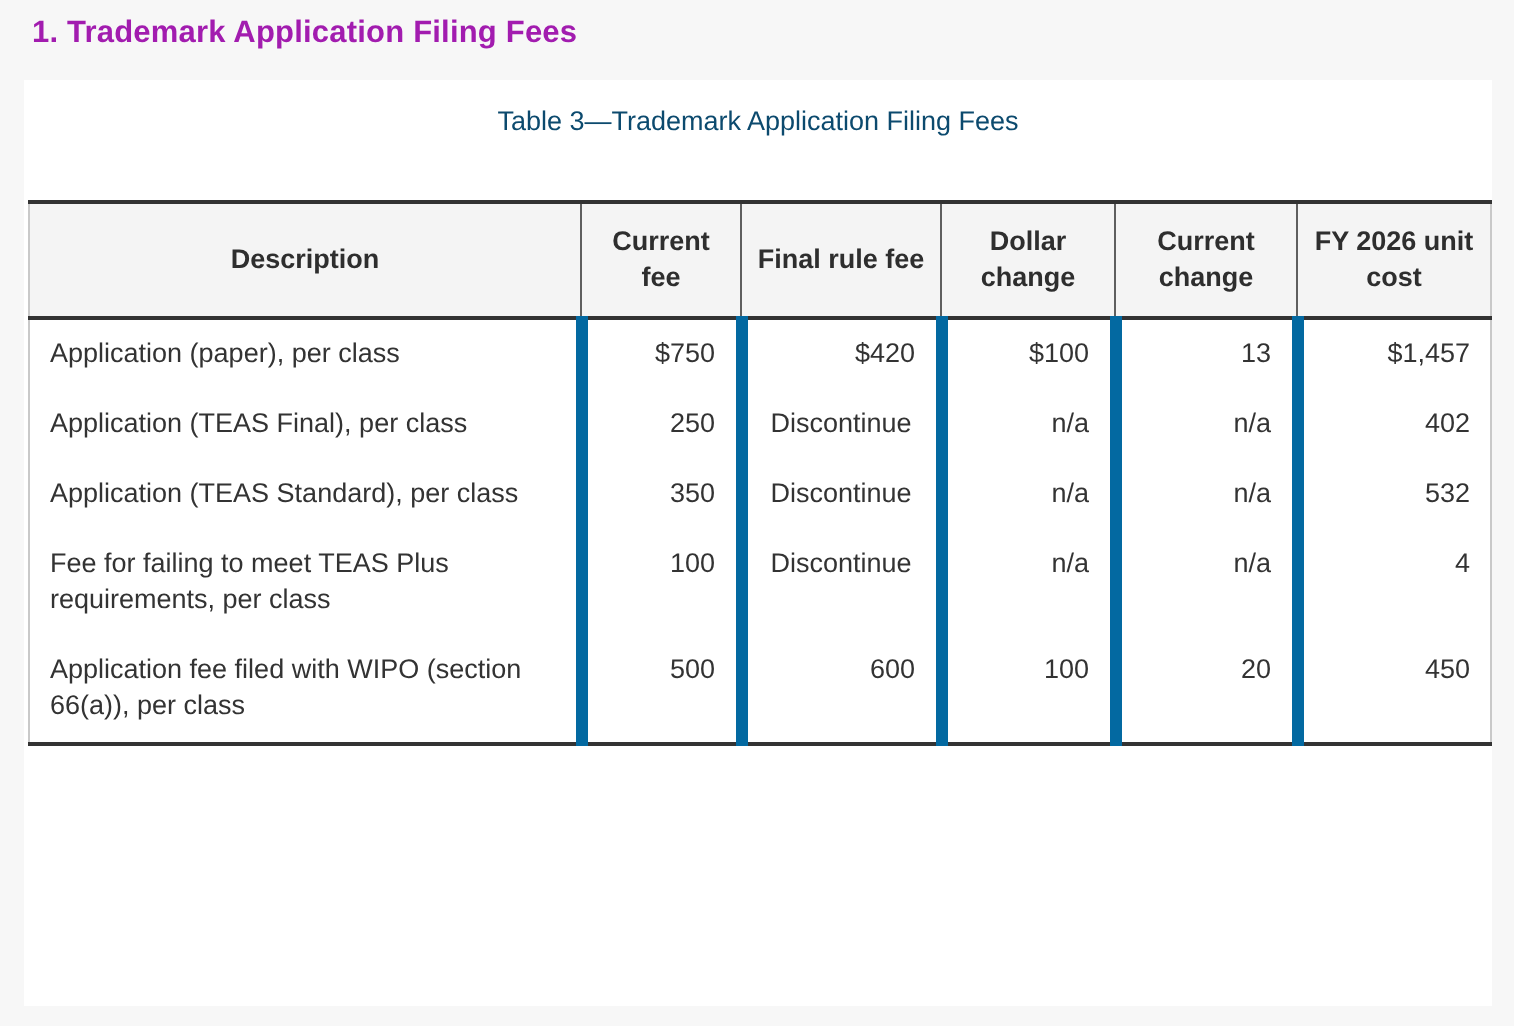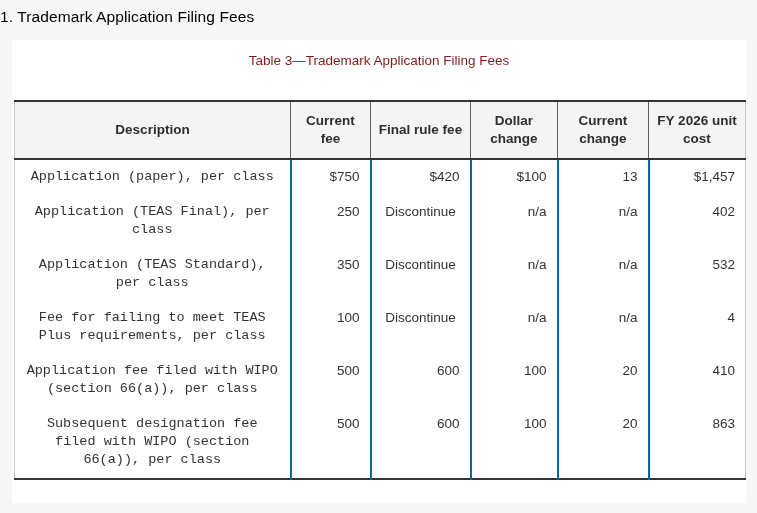--- a/index.html
+++ b/index.html
@@ -5,37 +5,37 @@
   * { margin: 0; padding: 0; box-sizing: border-box; }
   html, body {
     width: 757px; height: 513px;
     background: #f7f7f7;
     font-family: "Liberation Sans", "DejaVu Sans", sans-serif;
     overflow: hidden;
     position: relative;
   }
   .page-heading {
     position: absolute;
-    left: 0; top: 8px;
+    left: 16px; top: 8px;
     font-size: 15.5px;
-    font-weight: normal;
-    color: #000000;
+    font-weight: bold;
+    color: #a21caf;
     letter-spacing: 0.1px;
   }
   .panel {
     position: absolute;
     left: 12px; top: 40px;
     width: 734px; height: 463px;
     background: #ffffff;
   }
   .table-caption {
     padding-top: 13px;
     text-align: center;
     font-size: 13.5px;
-    color: #7f1d1d;
+    color: #0c4a6e;
   }
   table.fees {
     border-collapse: collapse;
     table-layout: fixed;
     margin: 32px 0 0 2px;
     width: 731px;
     border-top: 2px solid #333333;
     border-bottom: 2px solid #333333;
     border-left: 1px solid #c9c9c9;
     border-right: 1px solid #c9c9c9;
@@ -54,27 +54,27 @@
     border-left: 1px solid #5f5f5f;
     font-weight: bold;
     text-align: center;
     vertical-align: middle;
     padding: 10px 6px;
     line-height: 18px;
     color: #2e2e2e;
   }
   table.fees th:first-child { border-left: none; margin-left: 31px; }
   table.fees td {
-    border-left: 2px solid #0369a1;
+    border-left: 6px solid #0369a1;
     vertical-align: top;
     padding: 8px 10px 9px 10px;
     line-height: 18px;
   }
   table.fees td:first-child { border-left: none; }
-  td.desc { text-align: center; padding-right: 14px; font-family: Liberation Mono, monospace; }
+  td.desc { text-align: left; padding-right: 14px; }
   td.num  { text-align: right; }
   td.disc { text-align: center; padding-left: 8px; }
 </style>
 </head>
 <body>
 
 <div class="page-heading">1. Trademark Application Filing Fees</div>
 
 <div class="panel">
   <div class="table-caption">Table 3—Trademark Application Filing Fees</div>
@@ -130,25 +130,17 @@
         <td class="num">n/a</td>
         <td class="num">n/a</td>
         <td class="num">4</td>
       </tr>
       <tr>
         <td class="desc">Application fee filed with WIPO (section 66(a)), per class</td>
         <td class="num">500</td>
         <td class="num">600</td>
         <td class="num">100</td>
         <td class="num">20</td>
-        <td class="num">410</td>
-      </tr>
-      <tr>
-        <td class="desc">Subsequent designation fee filed with WIPO (section 66(a)), per class</td>
-        <td class="num">500</td>
-        <td class="num">600</td>
-        <td class="num">100</td>
-        <td class="num">20</td>
-        <td class="num">863</td>
+        <td class="num">450</td>
       </tr>
     </tbody>
   </table>
 </div>
 
 </body></html>

